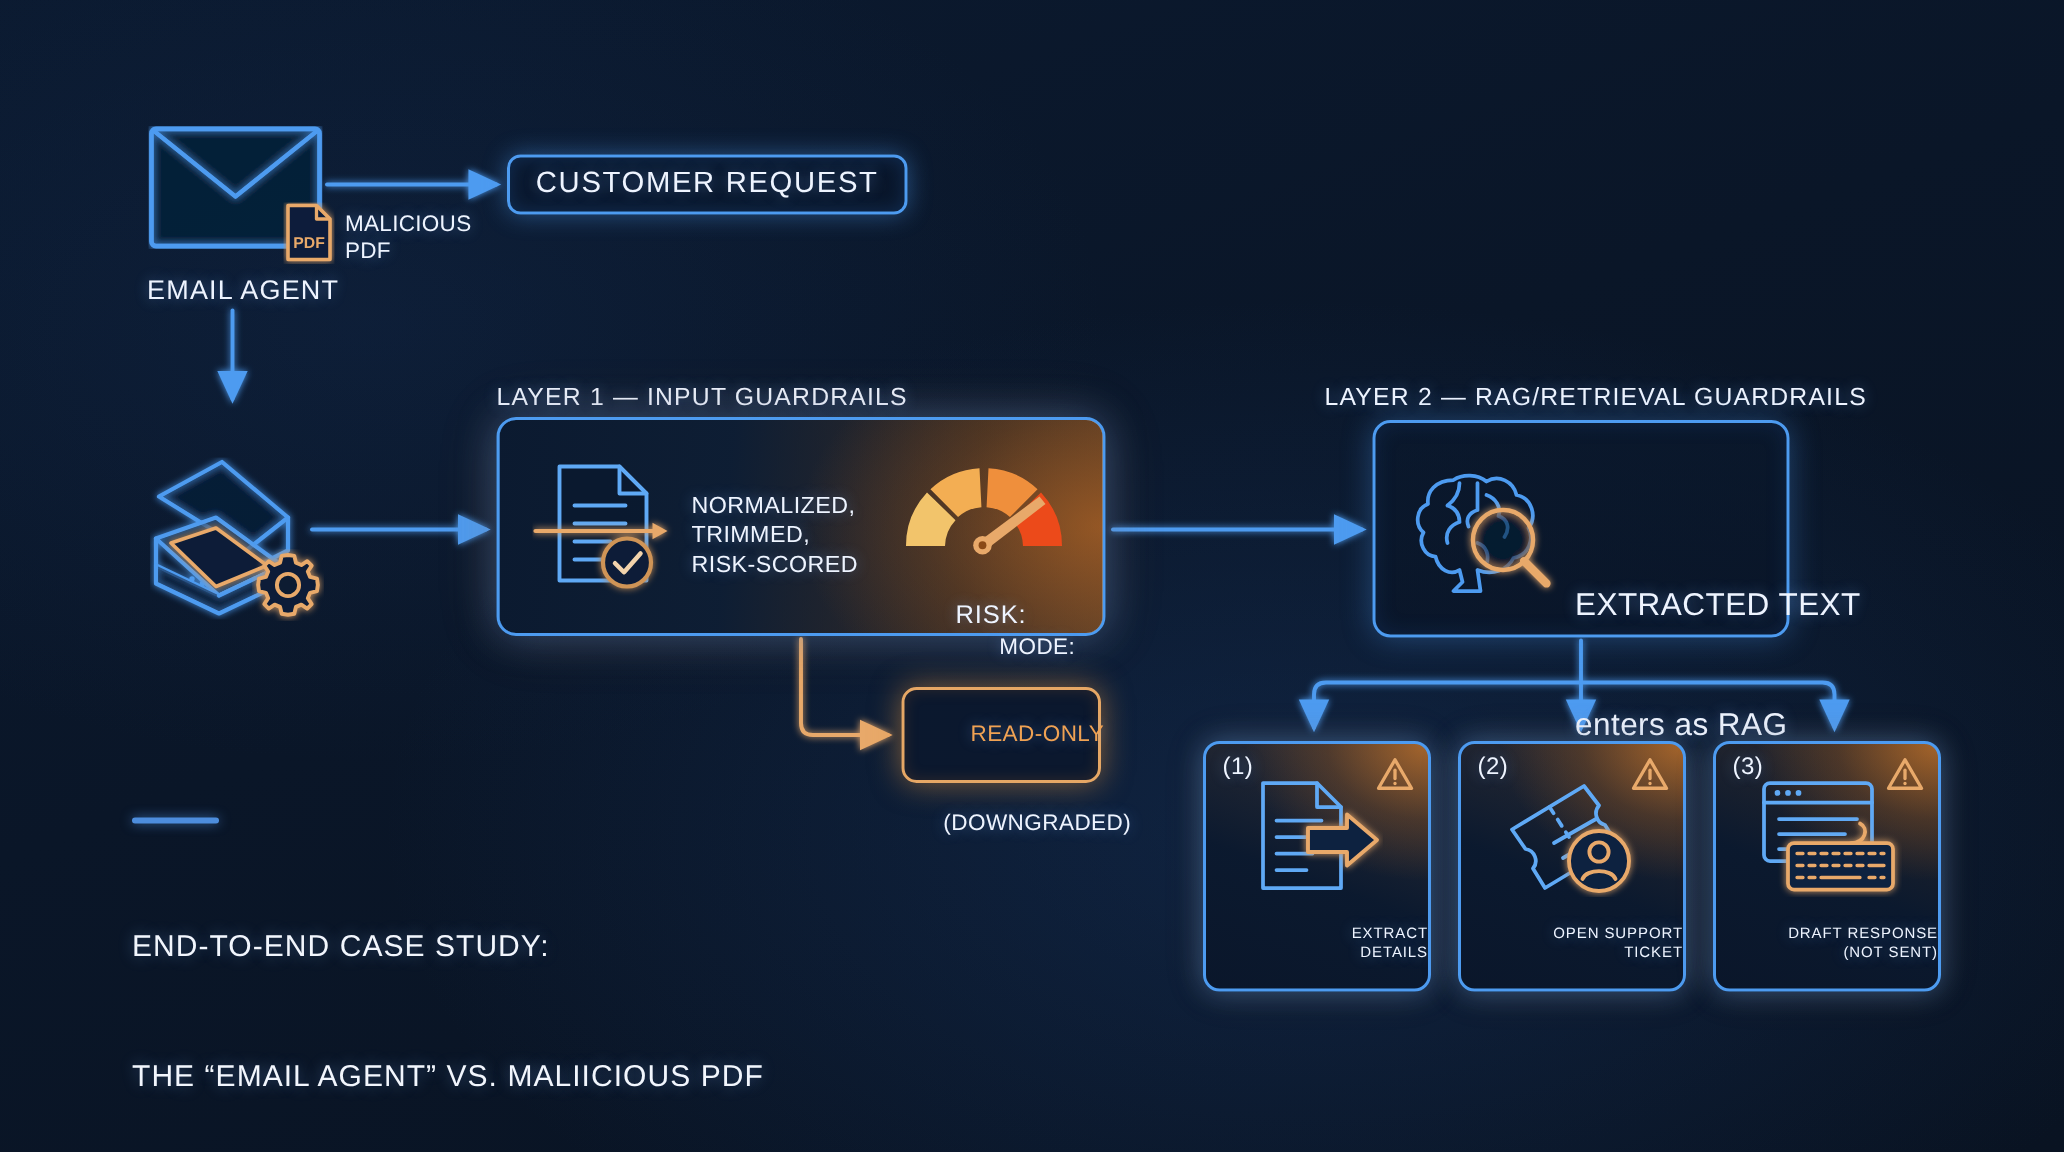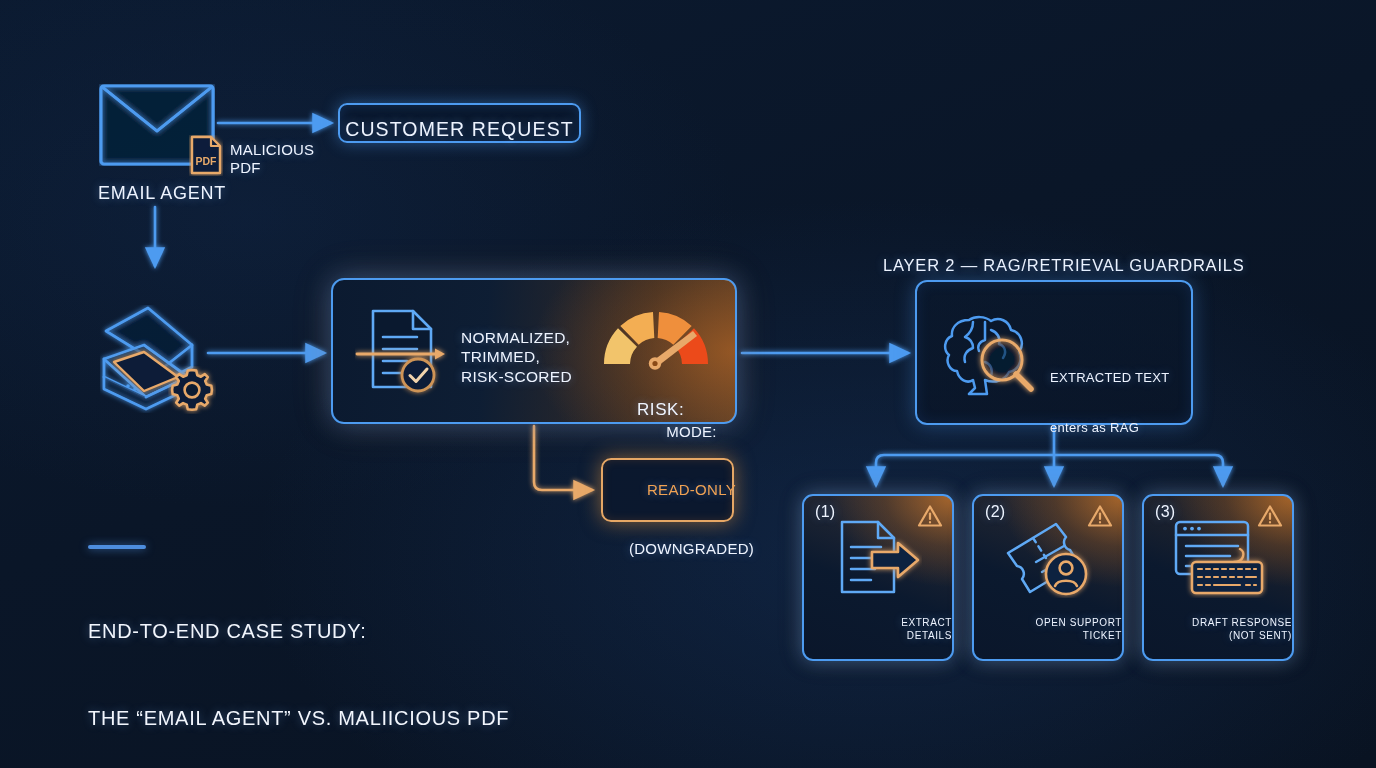--- a/index.html
+++ b/index.html
@@ -28,33 +28,33 @@
   .t-emailagent{font-size:18px;letter-spacing:.8px;}
   .t-malicious{font-size:15px;line-height:1.18;letter-spacing:.2px;}
   .t-custreq{font-size:19.5px;letter-spacing:1.1px;}
   .t-body{font-size:15.5px;line-height:1.25;letter-spacing:.3px;}
   .t-risk{font-size:17px;letter-spacing:.6px;}
   .t-risk b{color:#f0a253;font-weight:400;}
   .t-mode{font-size:15px;line-height:1.3;text-align:center;letter-spacing:.3px;margin-left:48px;}
   .t-mode .ro{color:#f0a253;}
   .t-card{font-size:10px;line-height:1.25;text-align:right;letter-spacing:.6px;}
   .t-num{font-size:16px;letter-spacing:.3px;}
-  .t-extract{font-size:13px;line-height:1.28;letter-spacing:.3px;}
+  .t-extract{font-size:21px;line-height:1.28;letter-spacing:.3px;}
   .t-title{font-size:20px;line-height:1.45;letter-spacing:.7px;color:#f2f6fd;
            text-shadow:0 0 10px rgba(130,180,255,.4);}
 
   
   .box{position:absolute;box-sizing:border-box;}
 
   .customer-box{
-    left:338px;top:103px;width:243px;height:40px;border-radius:9px;
+    left:338px;top:103px;width:267px;height:40px;border-radius:9px;
     border:2px solid #4d9bf0;
     background:rgba(9,22,42,.55);
     box-shadow:0 0 16px rgba(77,155,240,.45),inset 0 0 12px rgba(45,110,200,.25);
-    display:flex;align-items:flex-end;justify-content:center;
+    display:flex;align-items:center;justify-content:center;
   }
 
   .layer1-box{
     left:331px;top:278px;width:406px;height:146px;border-radius:13px;
     border:2px solid #4d9bf0;
     background:
       radial-gradient(260px 170px at 100% 50%, rgba(190,105,35,.62) 0%, rgba(150,85,30,.30) 45%, rgba(12,26,46,0) 78%),
       linear-gradient(95deg, rgba(11,26,48,.92) 0%, rgba(14,30,52,.92) 38%, rgba(86,55,28,.55) 78%, rgba(140,84,32,.55) 100%);
     box-shadow:0 0 26px rgba(80,150,235,.35),0 0 40px rgba(200,115,40,.20);
     overflow:hidden;
@@ -199,20 +199,21 @@
   </div>
   <div class="abs" style="left:168px;top:366px;">
     <svg width="48" height="48" viewBox="0 0 48 48">
       <g filter="url(#glowO)" fill="none" stroke="#e8a96a" stroke-width="2.6" stroke-linejoin="round">
         <path d="M24,4 l4.2,.6 1.1,4.6 3.6,1.5 3.9-2.6 3,3 -2.6,3.9 1.5,3.6 4.6,1.1 .6,4.2 -.6,4.2 -4.6,1.1 -1.5,3.6 2.6,3.9 -3,3 -3.9-2.6 -3.6,1.5 -1.1,4.6 -4.2,.6 -4.2-.6 -1.1-4.6 -3.6-1.5 -3.9,2.6 -3-3 2.6-3.9 -1.5-3.6 -4.6-1.1 -.6-4.2 .6-4.2 4.6-1.1 1.5-3.6 -2.6-3.9 3-3 3.9,2.6 3.6-1.5 1.1-4.6 Z" fill="#0d1e38"></path>
         <circle cx="24" cy="24" r="7.4" fill="#0a1a32"></circle>
       </g>
     </svg>
   </div>
 
+  <div class="lbl cap-head" style="left:331px;top:256px;">LAYER 1 — INPUT GUARDRAILS</div>
 
   <div class="box layer1-box">
 
     <div class="abs" style="left:22px;top:27px;">
       <svg width="100" height="92" viewBox="0 0 100 92">
         <g fill="none" stroke="#5fa9f5" stroke-width="2.6" stroke-linejoin="round" stroke-linecap="round">
           <path d="M18,4 H58 L76,22 V80 H18 Z" fill="rgba(10,24,46,.55)"></path>
           <path d="M58,4 V22 H76"></path>
           <path d="M28,30 H62 M28,42 H62 M28,54 H52 M28,66 H48"></path>
         </g>

